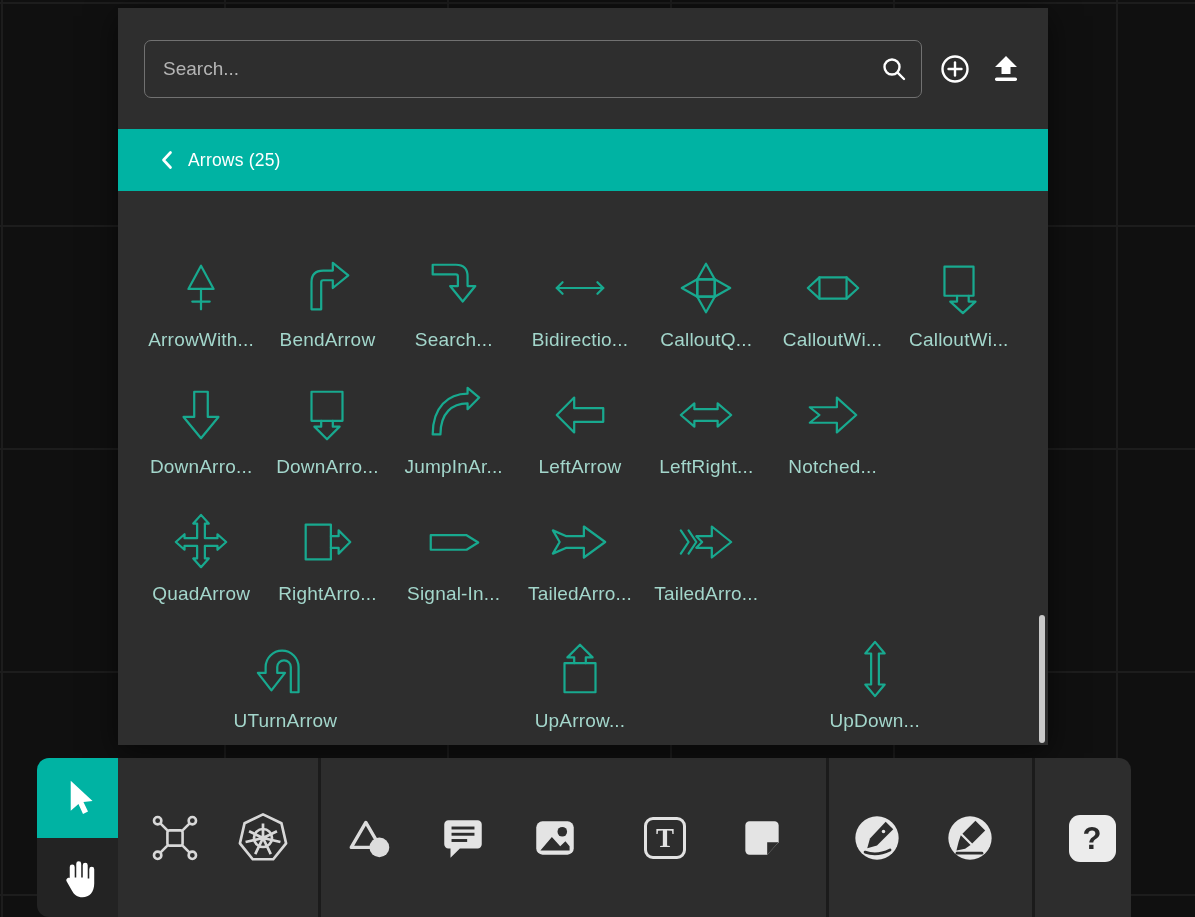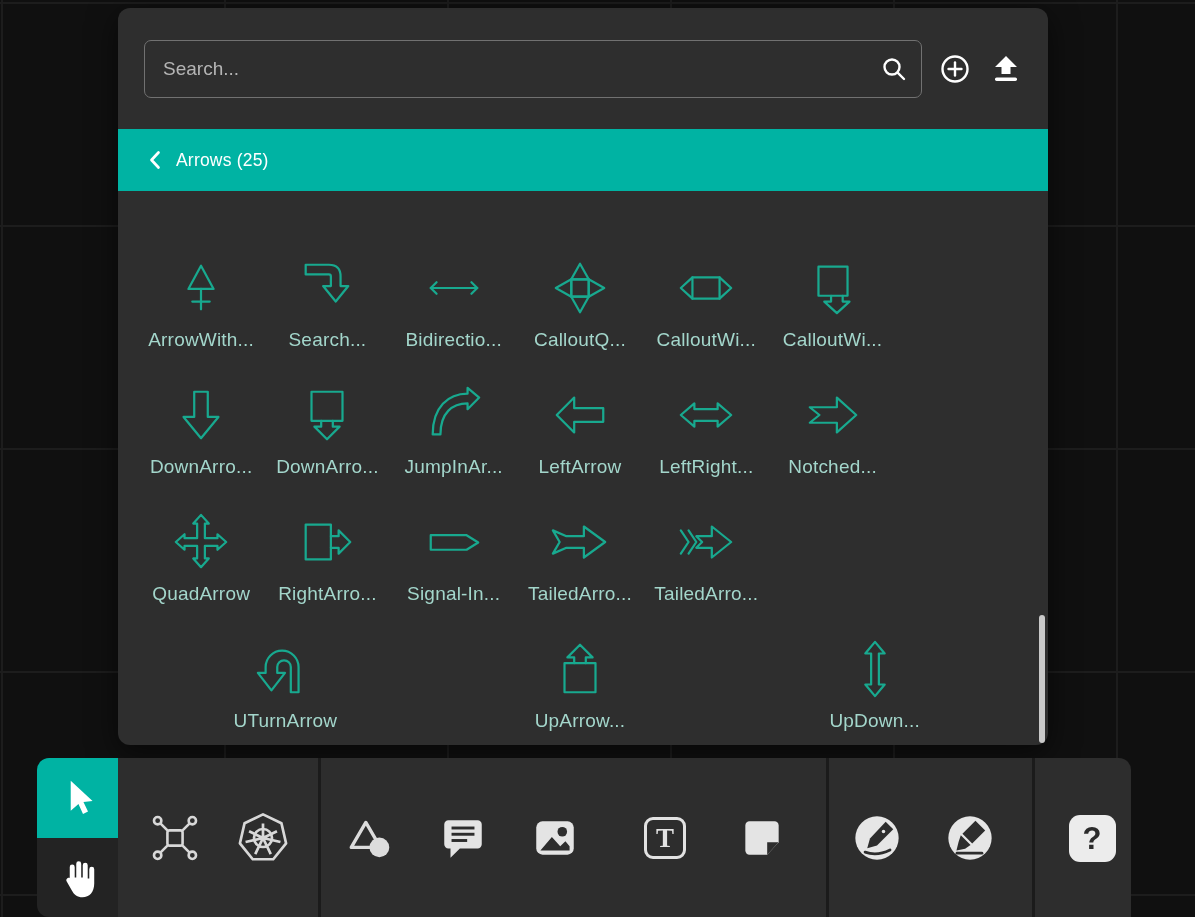--- a/index.html
+++ b/index.html
@@ -21,21 +21,21 @@
     background-image:
       linear-gradient(to right,#1d1d1d 2px,transparent 2px),
       linear-gradient(to bottom,#1d1d1d 2px,transparent 2px);
     background-size:223px 223px;
     background-position:1px 2px;
   }
 
   
   .panel{
     position:absolute;left:118px;top:8px;width:930px;height:737px;
-    background:var(--panel-bg);border-radius:12px;
+    background:var(--panel-bg);border-radius:0;
     box-shadow:0 8px 30px rgba(0,0,0,.55);
   }
   .search-row{
     position:absolute;left:26px;top:32px;right:24px;height:58px;
     display:flex;align-items:center;
   }
   .search-box{position:relative;width:778px;height:58px;flex:none}
   .search-box input{
     width:100%;height:100%;background:transparent;
     border:1px solid #717171;border-radius:7px;
@@ -44,21 +44,21 @@
   }
   .search-box input::placeholder{color:#b5b5b5;opacity:1}
   .search-glass{position:absolute;right:14px;top:15px;width:28px;height:28px;pointer-events:none}
   .icon-btn{background:none;border:none;padding:0;cursor:pointer;display:flex;align-items:center;justify-content:center}
   .icon-btn.add{margin-left:17px}
   .icon-btn.upload{margin-left:20px}
 
   .cat-header{
     position:absolute;left:0;top:121px;width:100%;height:62px;
     background:var(--accent);color:#fff;
-    display:flex;align-items:center;padding-left:30px;
+    display:flex;align-items:center;padding-left:42px;
   }
   .back-btn{background:none;border:none;padding:0;cursor:pointer;display:flex;align-items:center}
   .cat-title{margin-left:15px;font-size:17.5px;font-weight:500;letter-spacing:.2px}
 
   .shape-grid{position:absolute;left:20px;right:26px;top:249px}
   .shape-row{display:grid;grid-template-columns:repeat(7,1fr);margin-bottom:33px}
   .shape-row.cols4{grid-template-columns:repeat(3,1fr)}
   .shape-cell{display:flex;flex-direction:column;align-items:center;cursor:pointer}
   .shape-icon{width:62px;height:62px;flex:none}
   .shape-icon path,.shape-icon rect,.shape-icon line,.shape-icon circle,.shape-icon polygon{
@@ -155,20 +155,26 @@
         <div class="shape-cell">
           <svg class="shape-icon" viewBox="0 0 64 64">
             <path d="M32 9 L19 33 H45 Z"></path>
             <line x1="32" y1="33" x2="32" y2="54"></line>
             <line x1="23" y1="46" x2="41" y2="46"></line>
           </svg>
           <div class="shape-label">ArrowWith...</div>
         </div>
         <div class="shape-cell">
           <svg class="shape-icon" viewBox="0 0 64 64">
+            <path d="M16 54 V26 Q16 14 28 14 H38 V6 L54 19 L38 32 V24 H28 Q26 24 26 26 V54 Z"></path>
+          </svg>
+          <div class="shape-label">BendArrow</div>
+        </div>
+        <div class="shape-cell">
+          <svg class="shape-icon" viewBox="0 0 64 64">
             <path d="M10 8 H34 Q46 8 46 20 V30 H54 L41 46 L28 30 H36 V20 Q36 18 34 18 H10 Z"></path>
           </svg>
           <div class="shape-label">Search...</div>
         </div>
         <div class="shape-cell">
           <svg class="shape-icon" viewBox="0 0 64 64">
             <line x1="8" y1="32" x2="56" y2="32"></line>
             <path d="M14 26 L8 32 L14 38"></path>
             <path d="M50 26 L56 32 L50 38"></path>
           </svg>

